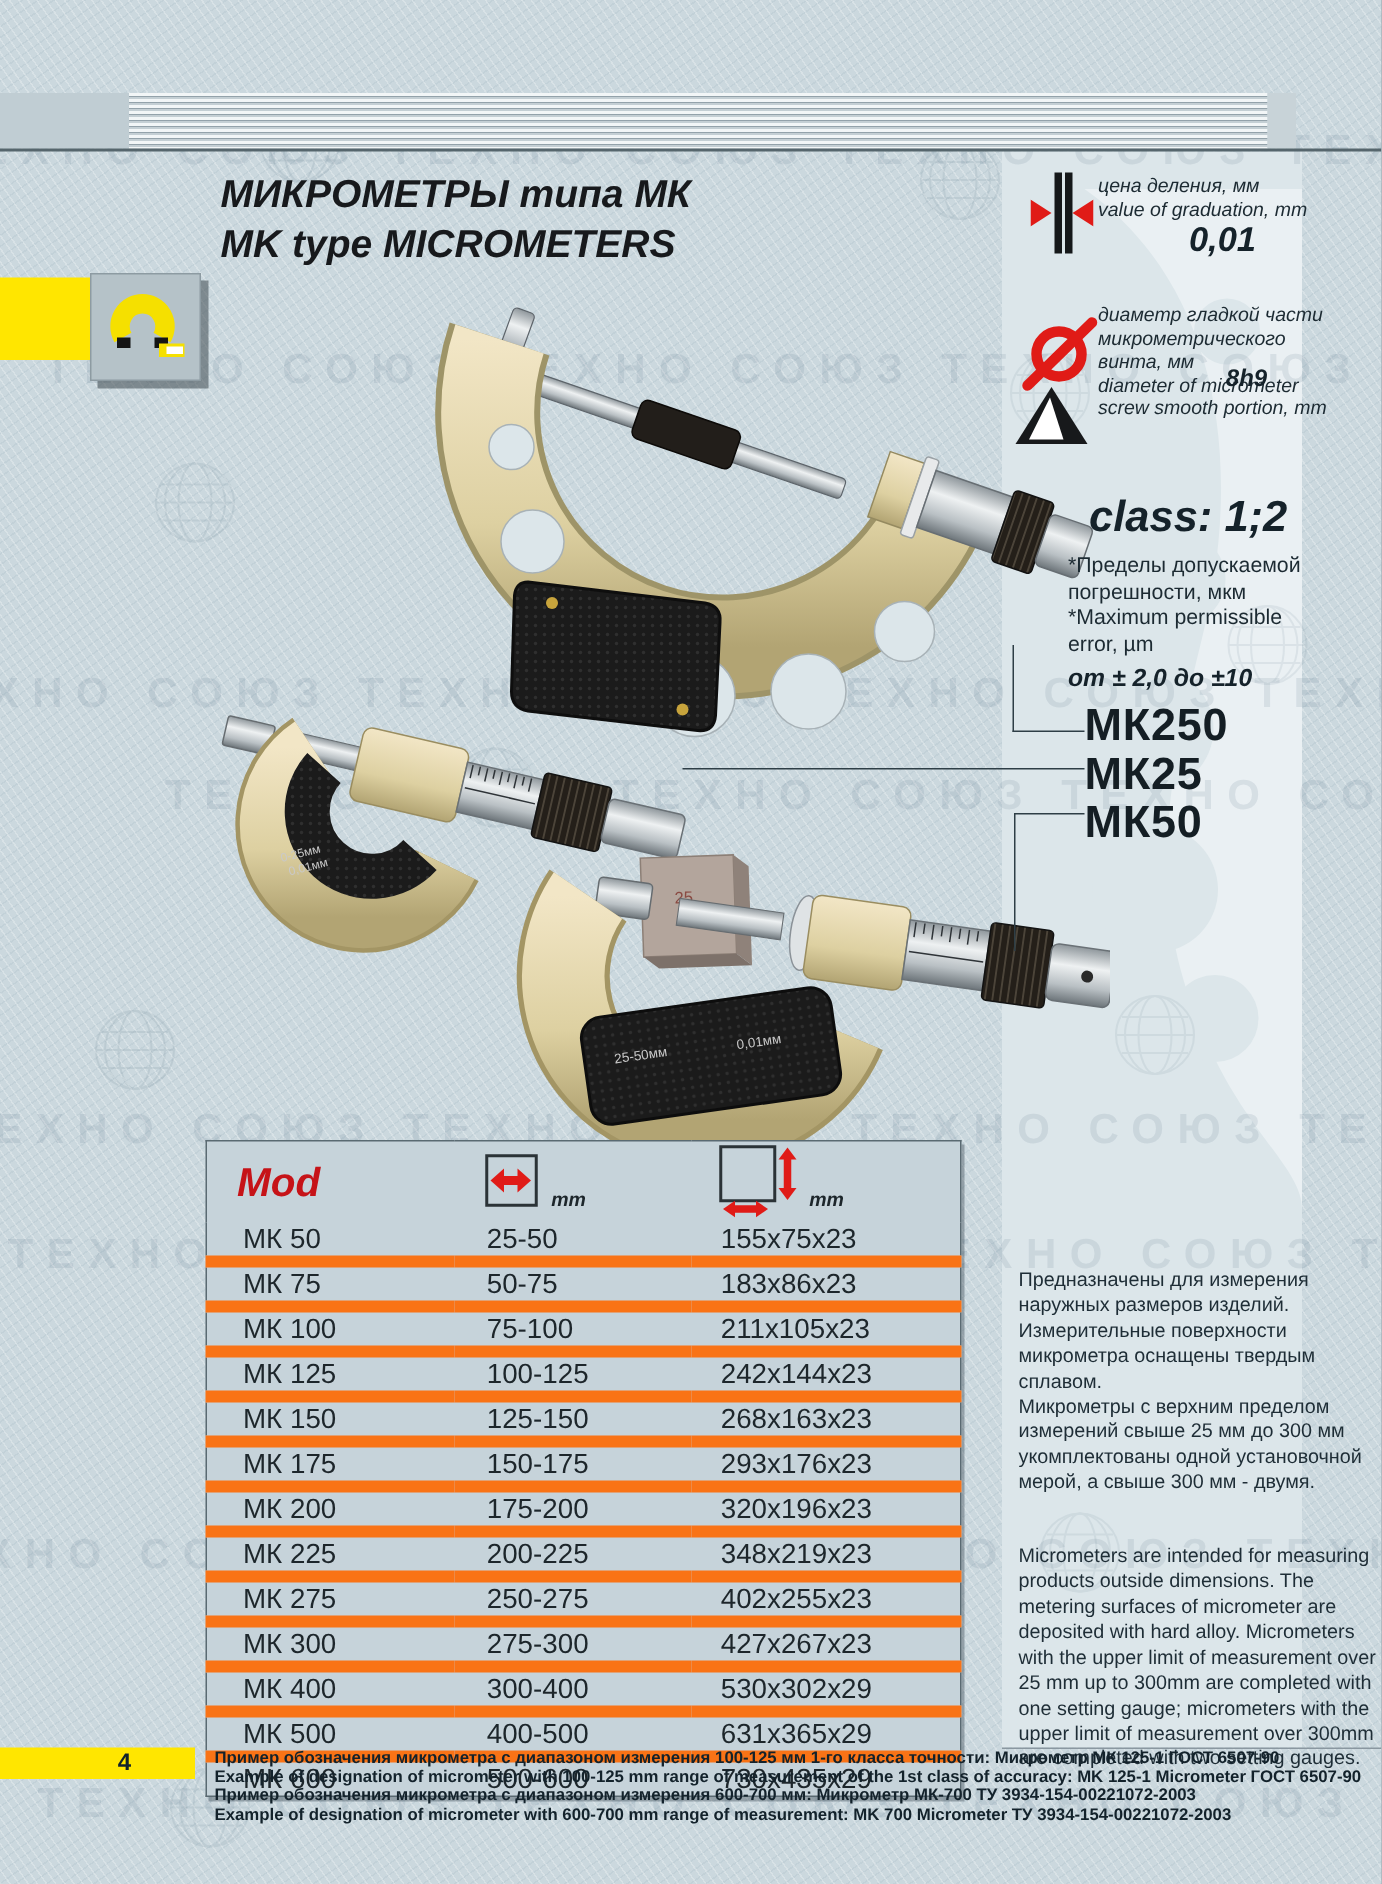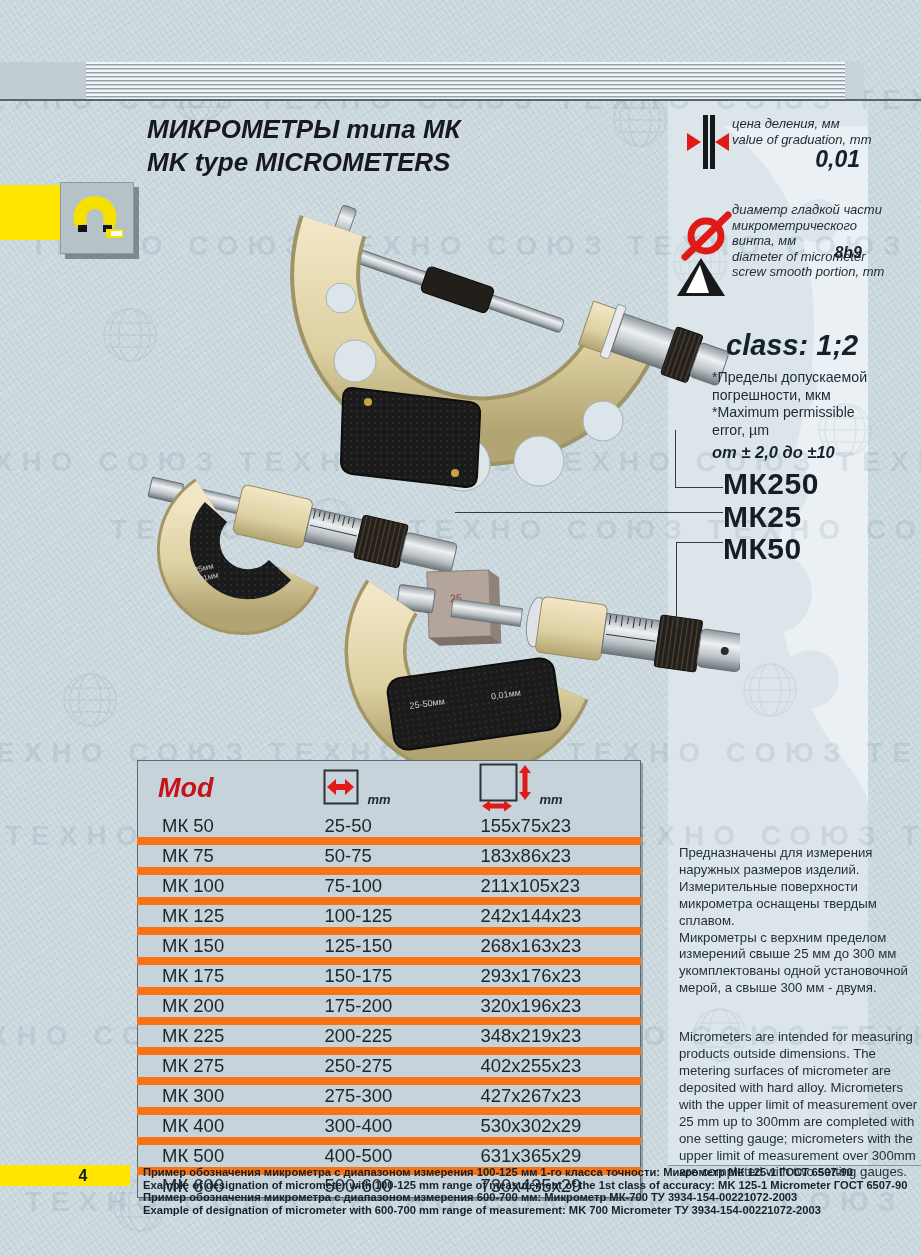--- a/index.html
+++ b/index.html
@@ -29,21 +29,21 @@
   
   .logo-strip{position:absolute;left:0;top:185px;width:62px;height:55px;background:#ffe600;}
   .logo-box{position:absolute;left:60px;top:182px;width:72px;height:70px;background:#b5c2c8;
     border:1px solid #8d9ba2;box-shadow:5px 5px 0 rgba(62,73,79,.55);}
   
   .heading{position:absolute;left:147px;top:113px;font-weight:bold;font-style:italic;
     font-size:26px;line-height:33px;color:#17191c;}
   
   .spec-label{position:absolute;font-style:italic;font-size:13px;line-height:15.5px;color:#1c2a32;}
   .spec-label span{display:block;}
-  .spec-value{position:absolute;font-weight:bold;font-style:italic;text-align:right;color:#15222a;}
+  .spec-value{position:absolute;font-weight:bold;font-style:italic;text-align:center;color:#15222a;}
   .class-label{position:absolute;left:726px;top:329px;font-weight:bold;font-style:italic;font-size:29px;color:#15222a;}
   .notes{position:absolute;left:712px;top:369px;width:160px;font-size:14.2px;line-height:17.6px;color:#1c2a32;}
   .notes span{display:block;}
   .notes .range{font-weight:bold;font-style:italic;font-size:16.5px;margin-top:5px;color:#15222a;}
   
   .callout{position:absolute;left:723px;top:468px;font-weight:bold;font-size:30px;line-height:32.5px;letter-spacing:.5px;color:#141e24;}
   .ld{position:absolute;background:#2e3e46;}
   
   .photos{position:absolute;left:80px;top:192px;}
   

